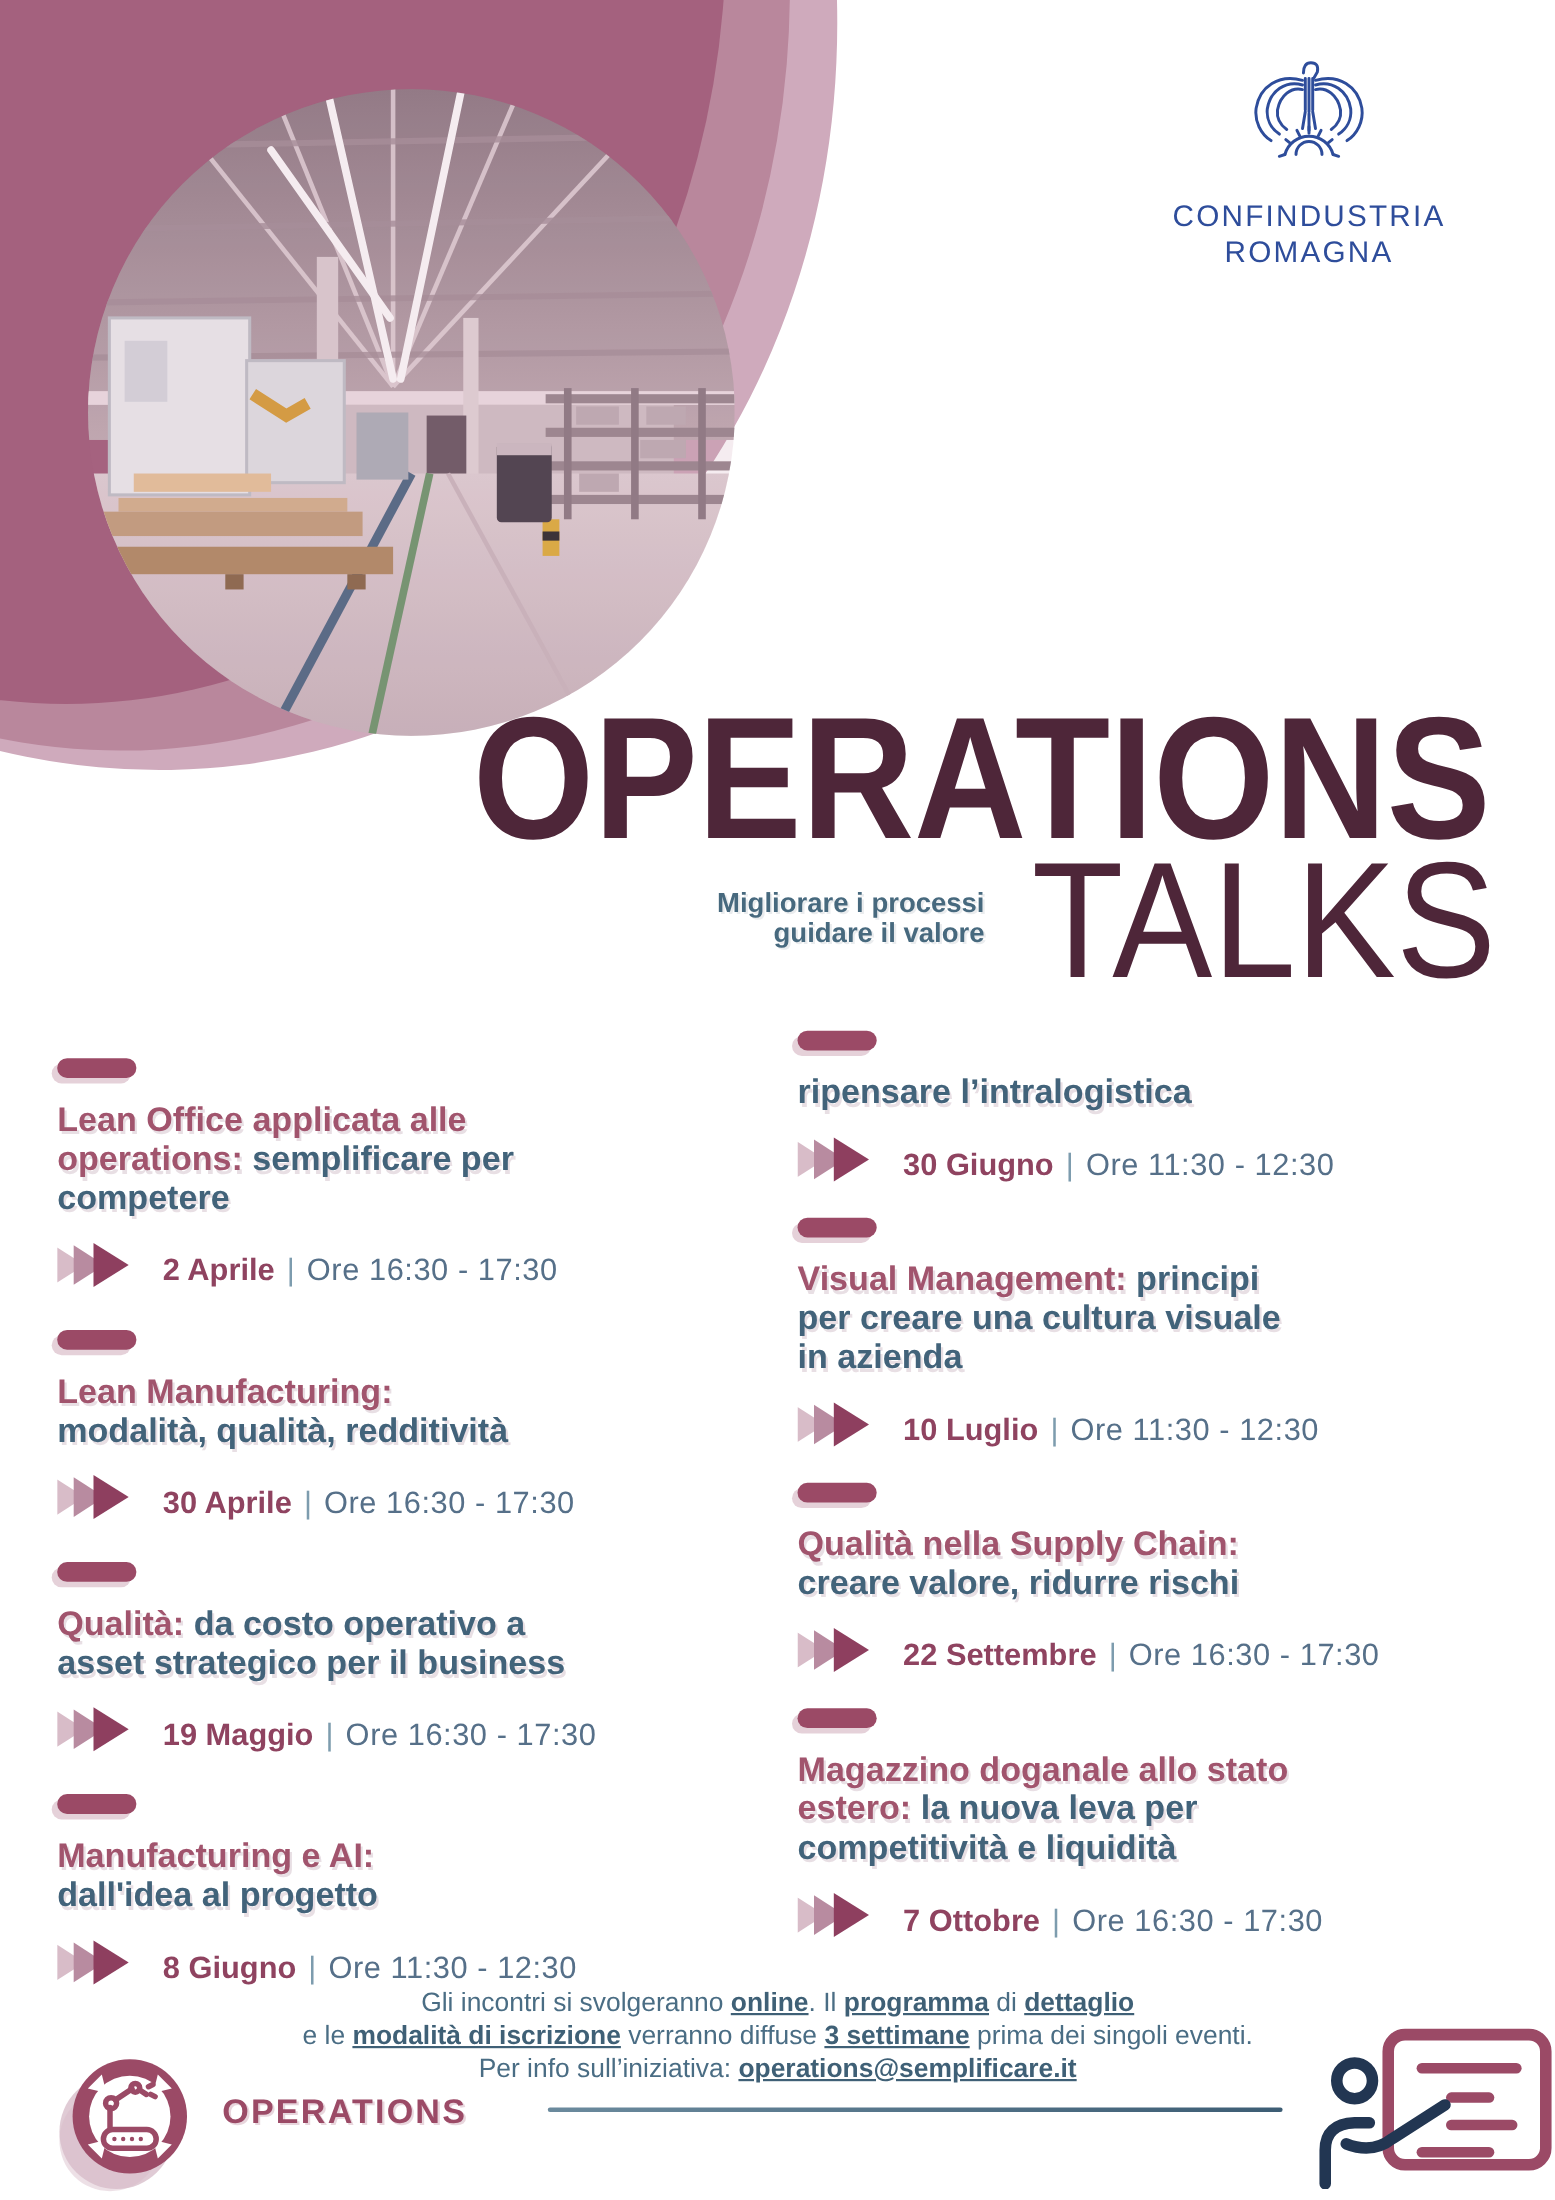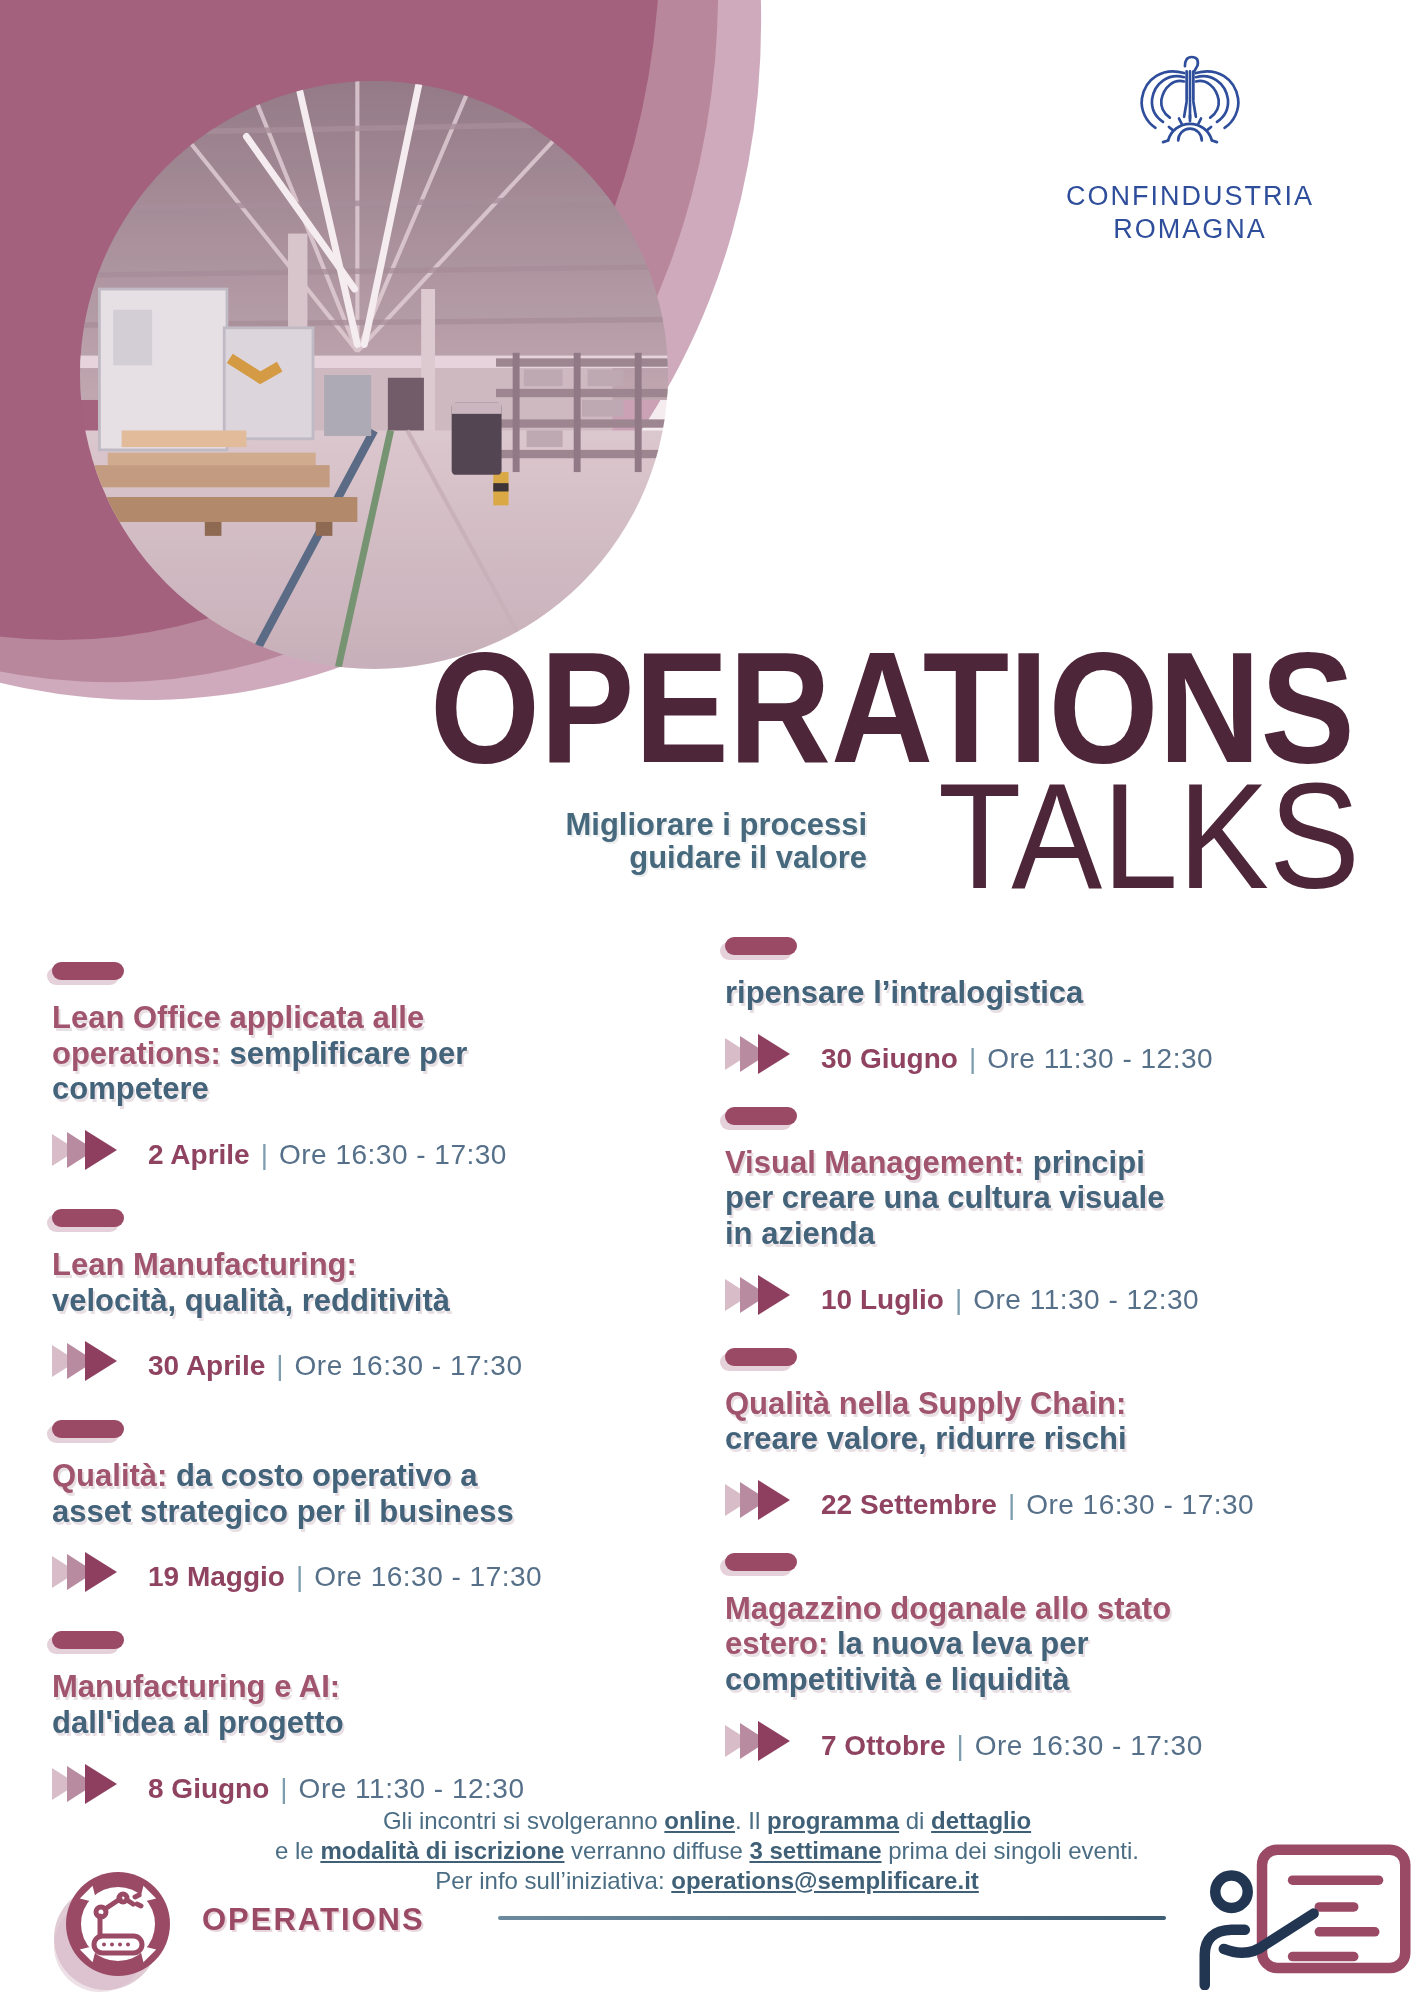--- a/index.html
+++ b/index.html
@@ -20,22 +20,22 @@
   }
   .photo-circle svg{display:block;width:100%;height:100%;}
   
   .brand{position:absolute;left:1030px;top:52px;width:320px;text-align:center;color:#2e4d9b;}
   .brand .eagle{margin:0 auto;display:block;}
   .brand .bline{font-size:27px;letter-spacing:2px;line-height:1.22;}
   
   .headline-main{position:absolute;left:430px;top:642px;}
   .headline-sub{position:absolute;left:938px;top:775px;}
   .tagline{
-    position:absolute;right:547px;top:808px;text-align:right;
-    color:#47697e;font-weight:700;font-size:31px;line-height:1.07;
+    position:absolute;right:519px;top:808px;text-align:right;
+    color:#47697e;font-weight:700;font-size:25px;line-height:1.07;
     text-shadow:2px 2px 0 rgba(140,150,160,.18);
   }
   
   .col{position:absolute;}
   .col-left{left:52px;top:962px;width:632px;}
   .col-right{left:725px;top:937px;width:655px;}
   .event{margin-bottom:38px;}
   .col-right .event{margin-bottom:32px;}
   .bar{
     width:72px;height:18px;border-radius:10px;background:#9b4a66;
@@ -212,21 +212,21 @@
         </svg>
         <span class="date">2 Aprile</span>
         <span class="pipe">|</span>
         <span class="time">Ore 16:30 - 17:30</span>
       </div>
     </div>
 
     <div class="event">
       <div class="bar"></div>
       <h3><span class="accent">Lean Manufacturing:
-</span> <span>velocità, qualità, redditività</span></h3>
+</span> <span>modalità, qualità, redditività</span></h3>
       <div class="daterow">
         <svg class="arrows" width="70" height="42" viewBox="0 0 70 42">
           <polygon points="0,5 0,37 25,21" fill="#d8bcc8"></polygon>
             <polygon points="15,3 15,39 43,21" fill="#b88ba0"></polygon>
             <polygon points="33,1 33,41 65,21" fill="#8e3f5f"></polygon>
         </svg>
         <span class="date">30 Aprile</span>
         <span class="pipe">|</span>
         <span class="time">Ore 16:30 - 17:30</span>
       </div>

